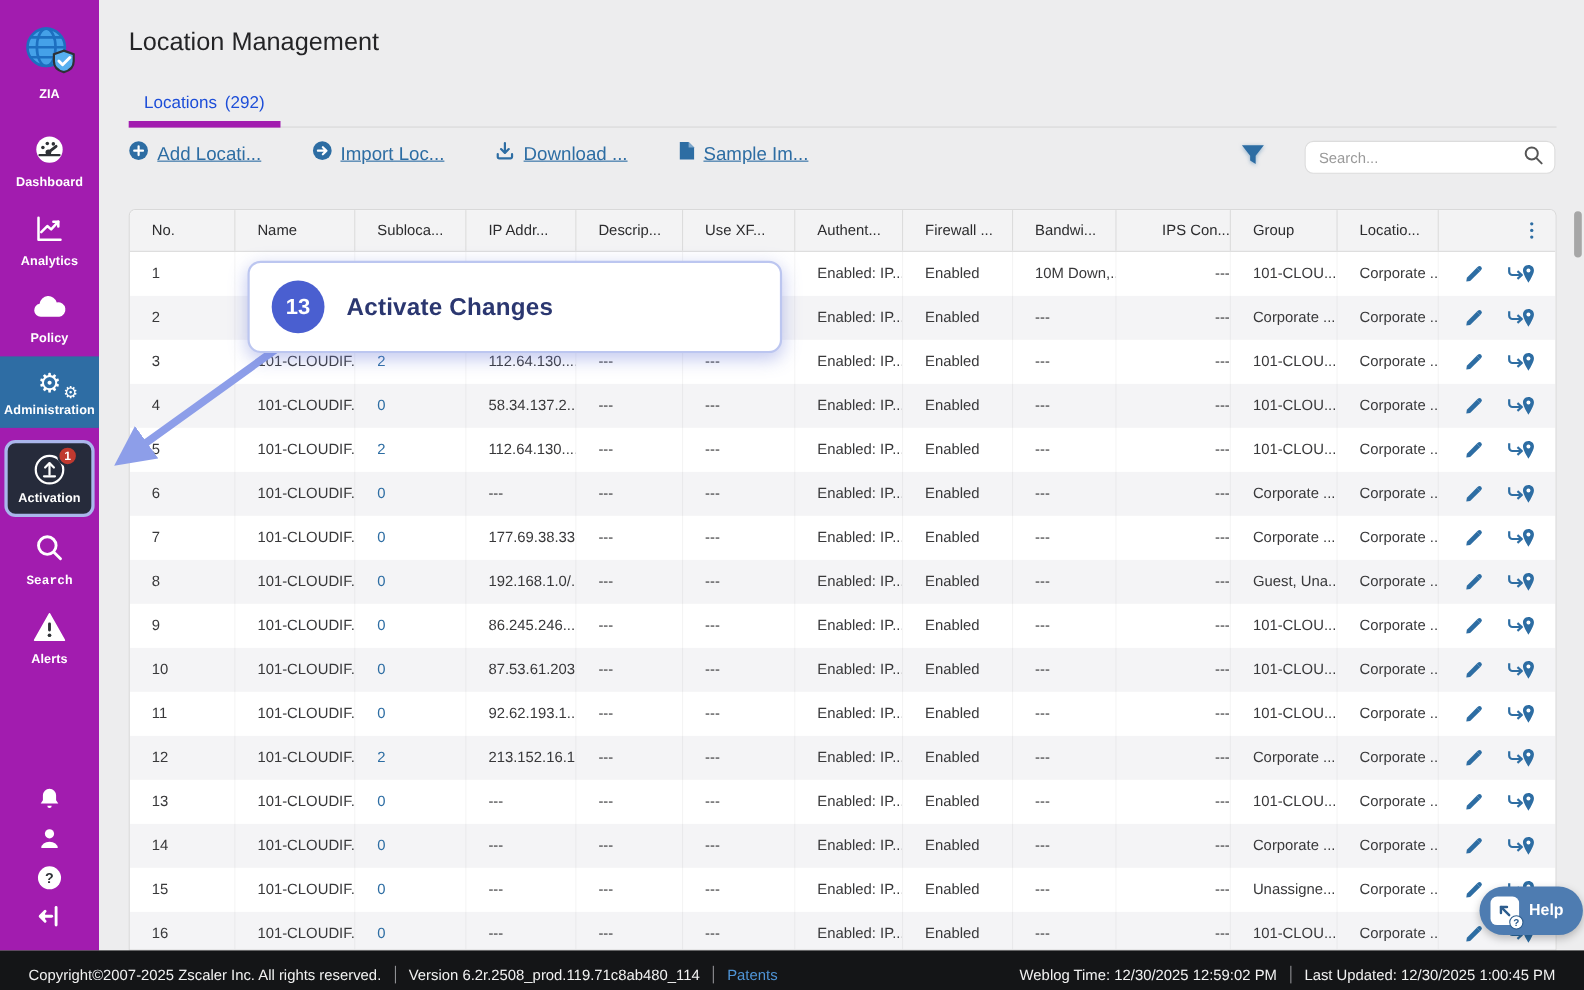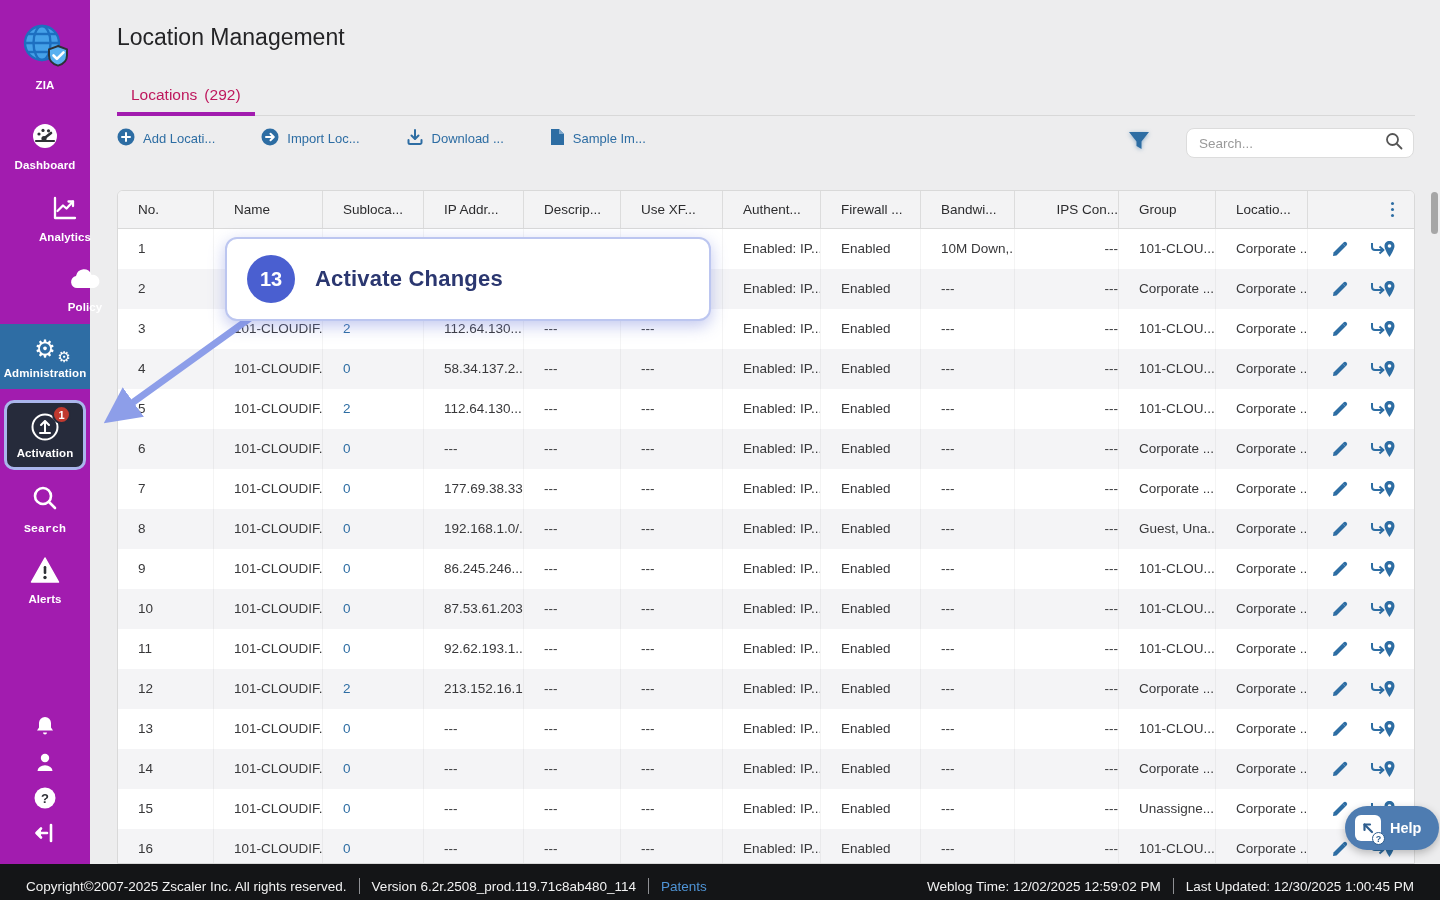--- a/index.html
+++ b/index.html
@@ -23,23 +23,23 @@
   .footer { position:absolute; left:0; top:864px; width:1440px; height:44px; background:#141517; color:#f2f2f2;
             display:flex; align-items:center; justify-content:space-between; padding:0 26px; font-size:13.5px; z-index:50; }
   .footer .grp { display:flex; align-items:center; gap:12px; }
   .fdiv { width:1px; height:16px; background:#8f9094; }
   .patents { color:#4f94d6; }
 
   
   .page-title { position:absolute; left:117px; top:24px; font-size:23px; font-weight:400; color:#242426; z-index:5; }
   .tabs { position:absolute; left:117px; top:78px; width:1298px; height:38px; display:flex; gap:20px; border-bottom:1px solid #d8d8d8; z-index:5; }
   .tab { display:flex; gap:7px; align-items:center; padding:0 14px; font-size:15.5px; color:#2d6da3; cursor:pointer; height:38px; }
-  .tab.active { color:#be185d; border-bottom:4px solid #a21caf; font-weight:500; }
+  .tab.active { color:#1d4ed8; border-bottom:6px solid #a21caf; font-weight:500; }
   .toolbar { position:absolute; left:117px; top:128px; display:flex; gap:46px; align-items:center; z-index:5; }
-  .tool-btn { display:flex; align-items:center; gap:8px; color:#2d6da3; font-size:13px; cursor:pointer; }
+  .tool-btn { display:flex; align-items:center; gap:8px; color:#2d6da3; font-size:17px; cursor:pointer;text-decoration:underline; }
   .filter-btn { position:absolute; left:1128px; top:131px; z-index:5; cursor:pointer; filter:drop-shadow(0 1px 2px rgba(45,109,163,.5)); }
   .searchbox { position:absolute; left:1186px; top:128px; width:228px; height:30px; background:#fff; border:1px solid #dcdcdc; border-radius:8px;
                display:flex; align-items:center; padding:0 10px 0 12px; z-index:5; }
   .searchbox input { border:none; outline:none; flex:1; font-size:13.5px; color:#a21caf; background:transparent; font-family:inherit; }
   .searchbox input::placeholder { color:#9a9a9a; }
 
   
   .table-wrap { position:absolute; left:117px; top:190px; width:1298px; height:674px; background:#fff; border:1px solid #d9d9d9;
                 border-radius:6px 6px 0 0; overflow:hidden; z-index:4; }
   .thead { display:flex; height:38px; background:#f3f3f4; border-bottom:1px solid #d9d9d9; }
@@ -109,32 +109,32 @@
           <circle cx="12" cy="8.4" r="1.6" fill="#2e3136"></circle>
           <circle cx="17.5" cy="8.8" r="1.6" fill="#2e3136"></circle>
           <path d="M13 16.5 L20 11" stroke="#2e3136" stroke-width="2.6" stroke-linecap="round"></path>
           <circle cx="13" cy="16.5" r="2.6" fill="#2e3136"></circle>
           <path d="M5 19 h18" stroke="#2e3136" stroke-width="2.2" stroke-linecap="round"></path>
         </svg>
       </span>
       <span class="lbl">Dashboard</span>
     </div>
 
-    <div class="side-item" style="top:194px;margin-left:20px;">
+    <div class="side-item" style="top:194px;">
       <span>
         <svg width="28" height="28" viewBox="0 0 28 28" fill="none" stroke="#fff" stroke-width="2.3" stroke-linecap="round" stroke-linejoin="round">
           <path d="M4 4 V24 H24"></path>
           <path d="M6.5 17 L12 11.5 L15.5 14.5 L22 7.5"></path>
           <path d="M22 12 V7.5 H17.5"></path>
         </svg>
       </span>
       <span class="lbl">Analytics</span>
     </div>
 
-    <div class="side-item" style="top:266px;margin-left:40px;">
+    <div class="side-item" style="top:266px;">
       <span>
         <svg width="32" height="26" viewBox="0 0 32 26">
           <path d="M8 22 a6 6 0 0 1 -1 -11.9 a8 8 0 0 1 15.6 -1.2 a6.5 6.5 0 0 1 2.4 13.1 z" fill="#fff"></path>
         </svg>
       </span>
       <span class="lbl">Policy</span>
     </div>
 
     <div class="side-item side-admin" style="top:324px;">
       <span class="icon-wrap" style="width:34px;height:26px;">
@@ -833,19 +833,19 @@
 
   <footer class="footer">
     <div class="grp">
       <span>Copyright©2007-2025 Zscaler Inc. All rights reserved.</span>
       <span class="fdiv"></span>
       <span>Version 6.2r.2508_prod.119.71c8ab480_114</span>
       <span class="fdiv"></span>
       <span class="patents">Patents</span>
     </div>
     <div class="grp">
-      <span>Weblog Time: 12/02/2025 12:59:02 PM</span>
+      <span>Weblog Time: 12/30/2025 12:59:02 PM</span>
       <span class="fdiv"></span>
       <span>Last Updated: 12/30/2025 1:00:45 PM</span>
     </div>
   </footer>
 
 </div>
 
 </body></html>

